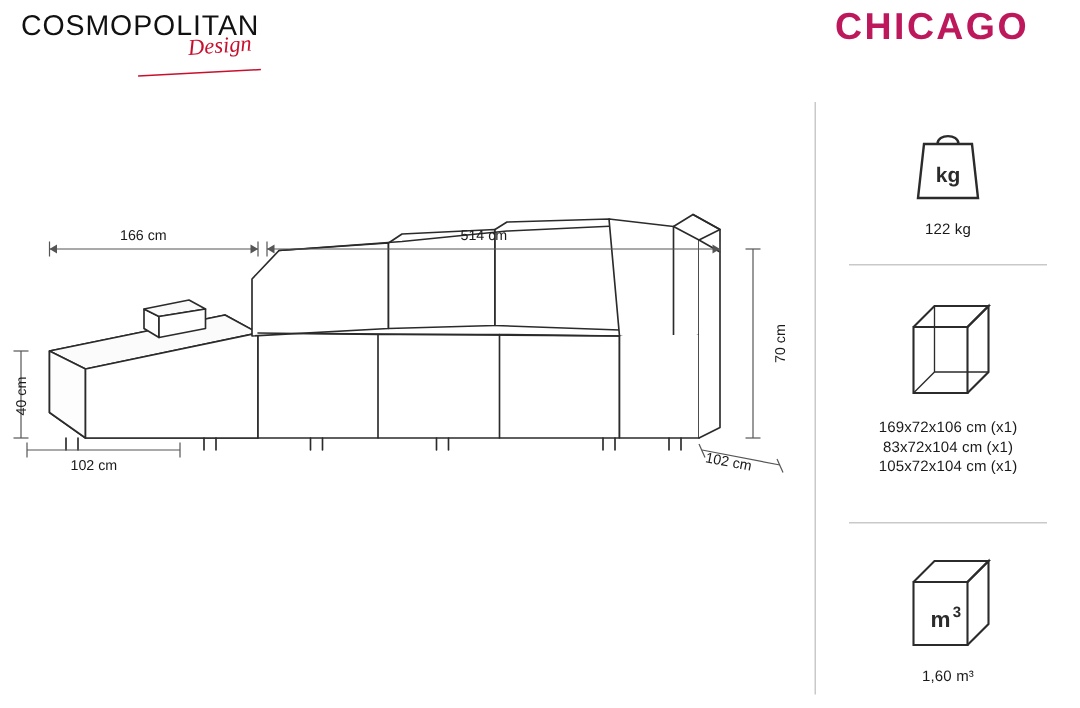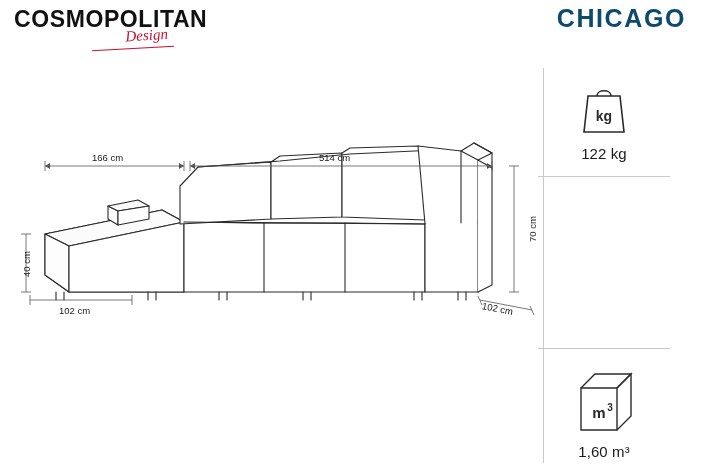--- a/index.html
+++ b/index.html
@@ -24,22 +24,22 @@
   
   .brand {
     position: absolute;
     left: 14px;
     top: 8px;
     width: 180px;
     height: 46px;
   }
   .brand-main {
     font-family: "Liberation Sans", sans-serif;
-    font-size: 23px;
-    font-weight: bold;
+    font-size: 19px;
+    font-weight: normal;
     letter-spacing: 0.6px;
     color: #111;
     line-height: 1;
   }
   .brand-sub {
     font-family: "Liberation Serif", serif;
     font-style: italic;
     font-size: 15px;
     color: #c8102e;
     text-align: right;
@@ -59,72 +59,72 @@
   }
 
   
   .title {
     position: absolute;
     right: 34px;
     top: 4px;
     font-size: 25px;
     font-weight: bold;
     letter-spacing: 1.6px;
-    color: #0c4a6e;
+    color: #be185d;
   }
 
   
   .vdivider {
     position: absolute;
     left: 543px;
     top: 68px;
     width: 0;
     height: 395px;
     border-left: 1px solid #c9c9c9;
   }
 
   
   .info-col {
     position: absolute;
-    left: 516px;
+    left: 544px;
     top: 68px;
     width: 176px;
     height: 400px;
     text-decoration: underline;
   }
   .info-block {
     position: absolute;
     left: 0;
     width: 176px;
     text-align: center;
   }
   .info-sep {
     position: absolute;
     left: 22px;
     width: 132px;
     height: 0;
     border-top: 1px solid #c9c9c9;
   }
   .info-line {
-    font-size: 15px;
+    font-size: 10px;
     color: #1a1a1a;
     line-height: 13px;
     letter-spacing: 0.1px;
   }
   .icon-wrap {
     display: flex;
     justify-content: center;
     align-items: flex-end;
     margin-bottom: 9px;
   }
 
   
   .drawing {
     position: absolute;
-    left: 12px;
+    left: 0;
     top: 120px;
     width: 540px;
     height: 340px;
   }
   svg { display: block; }
 
   .dimlabel {
     position: absolute;
     font-size: 9.5px;
     color: #1a1a1a;
@@ -242,20 +242,33 @@
           <path d="M20 14 C20 7, 34 7, 34 14" fill="none" stroke="#2b2b2b" stroke-width="1.6"></path>
           <path d="M11 14 L43 14 L47 50 L7 50 Z" fill="none" stroke="#2b2b2b" stroke-width="1.6"></path>
           <text x="27" y="39" font-family="Liberation Sans, sans-serif" font-size="14" font-weight="bold" fill="#2b2b2b" text-anchor="middle">kg</text>
         </svg>
       </div>
       <div class="info-line">122 kg</div>
     </div>
 
     <div class="info-sep" style="top:108px;"></div>
 
+    <div class="info-block" style="top:128px;">
+      <div class="icon-wrap">
+        <svg width="62" height="74" viewBox="0 0 62 74">
+          <path d="M8 22 L8 66 L44 66 L44 22 Z" fill="none" stroke="#2b2b2b" stroke-width="1.4"></path>
+          <path d="M8 22 L22 8 L58 8 L44 22" fill="none" stroke="#2b2b2b" stroke-width="1.4"></path>
+          <path d="M44 22 L58 8 L58 52 L44 66" fill="none" stroke="#2b2b2b" stroke-width="1.4"></path>
+          <path d="M8 66 L22 52 L58 52 M22 52 L22 8" fill="none" stroke="#2b2b2b" stroke-width="0.9"></path>
+        </svg>
+      </div>
+      <div class="info-line">169x72x106 cm (x1)</div>
+      <div class="info-line">83x72x104 cm (x1)</div>
+      <div class="info-line">105x72x104 cm (x1)</div>
+    </div>
 
     <div class="info-sep" style="top:280px;"></div>
 
     <div class="info-block" style="top:298px;">
       <div class="icon-wrap">
         <svg width="62" height="70" viewBox="0 0 62 70">
           <path d="M8 22 L8 64 L44 64 L44 22 Z" fill="none" stroke="#2b2b2b" stroke-width="1.4"></path>
           <path d="M8 22 L22 8 L58 8 L44 22" fill="none" stroke="#2b2b2b" stroke-width="1.4"></path>
           <path d="M44 22 L58 8 L58 50 L44 64" fill="none" stroke="#2b2b2b" stroke-width="1.4"></path>
           <text x="26" y="52" font-family="Liberation Sans, sans-serif" font-size="15" font-weight="bold" fill="#2b2b2b" text-anchor="middle">m</text>

